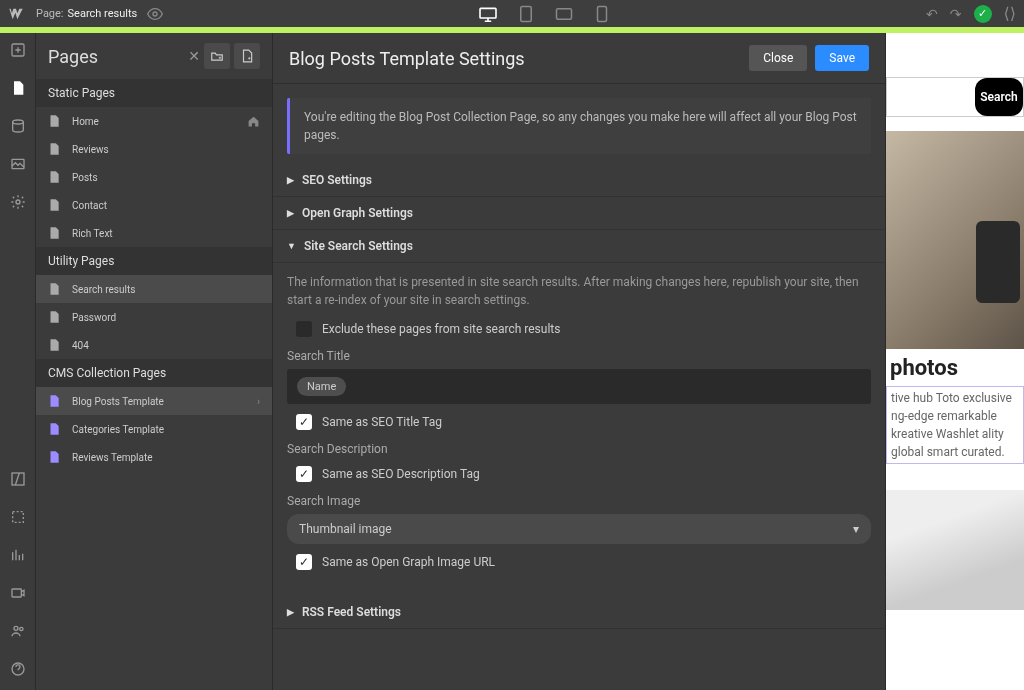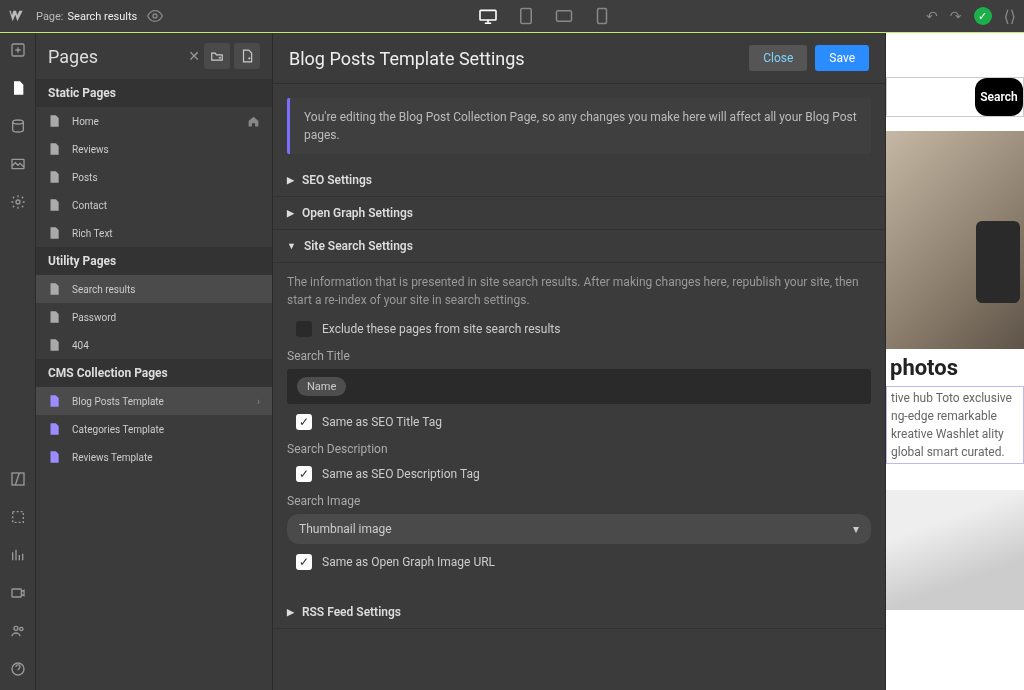--- a/index.html
+++ b/index.html
@@ -1,19 +1,19 @@
 <!DOCTYPE html>
 <html><head>
 <meta charset="utf-8">
 <style>
 * { margin: 0; padding: 0; box-sizing: border-box; font-family: -apple-system, BlinkMacSystemFont, "Segoe UI", Roboto, sans-serif; }
 body { background: #2e2e2e; color: #d6d6d6; width: 1024px; height: 690px; overflow: hidden; display: flex; flex-direction: column; }
 
 
-.topbar { height: 33px; background: #3e3e3e; display: flex; align-items: center; padding: 0 8px; border-bottom: 1px solid #bef264; }
+.topbar { height: 33px; background: #3e3e3e; display: flex; align-items: center; padding: 0 8px; border-bottom: 6px solid #bef264; }
 .topbar .page-label { font-size: 11px; color: #bbb; }
 .topbar .page-value { font-size: 11px; color: #eee; margin-left: 4px; }
 .topbar .eye { margin-left: 10px; color: #888; }
 .topbar .center { flex: 1; display: flex; justify-content: center; gap: 18px; }
 .topbar .device { width: 20px; height: 20px; color: #888; display: flex; align-items: center; justify-content: center; }
 .topbar .device.active { color: #fff; }
 .topbar .right { display: flex; align-items: center; gap: 12px; }
 .topbar .undo-redo { color: #888; font-size:14px; }
 .topbar .check { width:18px; height:18px; border-radius:50%; background:#1daf4a; display:flex; align-items:center; justify-content:center; color:#fff; font-size:11px; }
 .topbar .code-ico { color:#888; font-size:16px; }
@@ -24,34 +24,34 @@
 .left-rail .lr-bot { margin-top: auto; display:flex; flex-direction:column; align-items:center; gap:16px; padding-bottom:10px;}
 .left-rail .ico { width:22px; height:22px; color:#999; display:flex; align-items:center; justify-content:center; }
 .left-rail .ico.active { color:#fff; }
 
 .pages-panel { width:237px; background:#3b3b3b; border-right:1px solid #2a2a2a; display:flex; flex-direction:column; }
 .pages-header { display:flex; align-items:center; padding:10px 12px; }
 .pages-header h2 { font-size:18px; font-weight:400; color:#ddd; flex:1; }
 .pages-header .close-x { color:#999; margin-left:6px; font-size:14px;}
 .pages-header .btn-ico { width:26px; height:26px; background:#4a4a4a; border-radius:3px; margin-left:4px; display:flex; align-items:center; justify-content:center; color:#ccc; }
 
-.section-head { background:#333; padding:7px 12px; font-size:12px; font-weight:700; color:#ddd; }
+.section-head { background:#333; padding:7px 12px; font-size:12px; font-weight:400; color:#ddd; }
 .page-item { display:flex; align-items:center; padding:7px 12px; font-size:10px; color:#ccc; cursor:pointer; }
 .page-item.active { background:#4b4b4b; }
 .page-item .page-icon { width:14px; height:14px; margin-right:10px; color:#aaa; }
 .page-item .page-icon.cms { color:#9b8cff; }
 .page-item .home-ico { margin-left:auto; color:#888; }
 .page-item .chev { margin-left:auto; color:#888; }
 
 
 .settings-panel { flex:1; background:#3b3b3b; display:flex; flex-direction:column; overflow-y:auto; border-right:1px solid #2a2a2a; }
 .settings-head { display:flex; align-items:center; padding:12px 16px; border-bottom:1px solid #2e2e2e; }
 .settings-head h1 { font-size:18px; font-weight:400; color:#eee; flex:1; }
 .btn { padding:6px 14px; border-radius:3px; font-size:12px; cursor:pointer; border:none; }
-.btn-close { background:#555; color:#7dd3fc; margin-right:8px; }
+.btn-close { background:#555; color:#ffffff; margin-right:8px; }
 .btn-save { background:#2a8cff; color:#fff; }
 
 .info-box { margin:14px 14px 10px; background:#3f3f3f; border-left:3px solid #7a6eff; padding:10px 14px; font-size:12px; color:#bbb; line-height:1.5; border-radius:2px;}
 
 .collapse { padding:9px 14px; font-size:12px; font-weight:600; color:#ddd; display:flex; align-items:center; cursor:pointer; border-bottom:1px solid #323232;}
 .collapse .tri { margin-right:8px; font-size:9px; }
 
 .section-body { padding:10px 14px 16px; font-size:12px; color:#bbb; }
 .section-body .desc { line-height:1.5; margin-bottom:12px; color:#999; }
 .cb-row { display:flex; align-items:center; margin:10px 9px; color:#ccc; }

